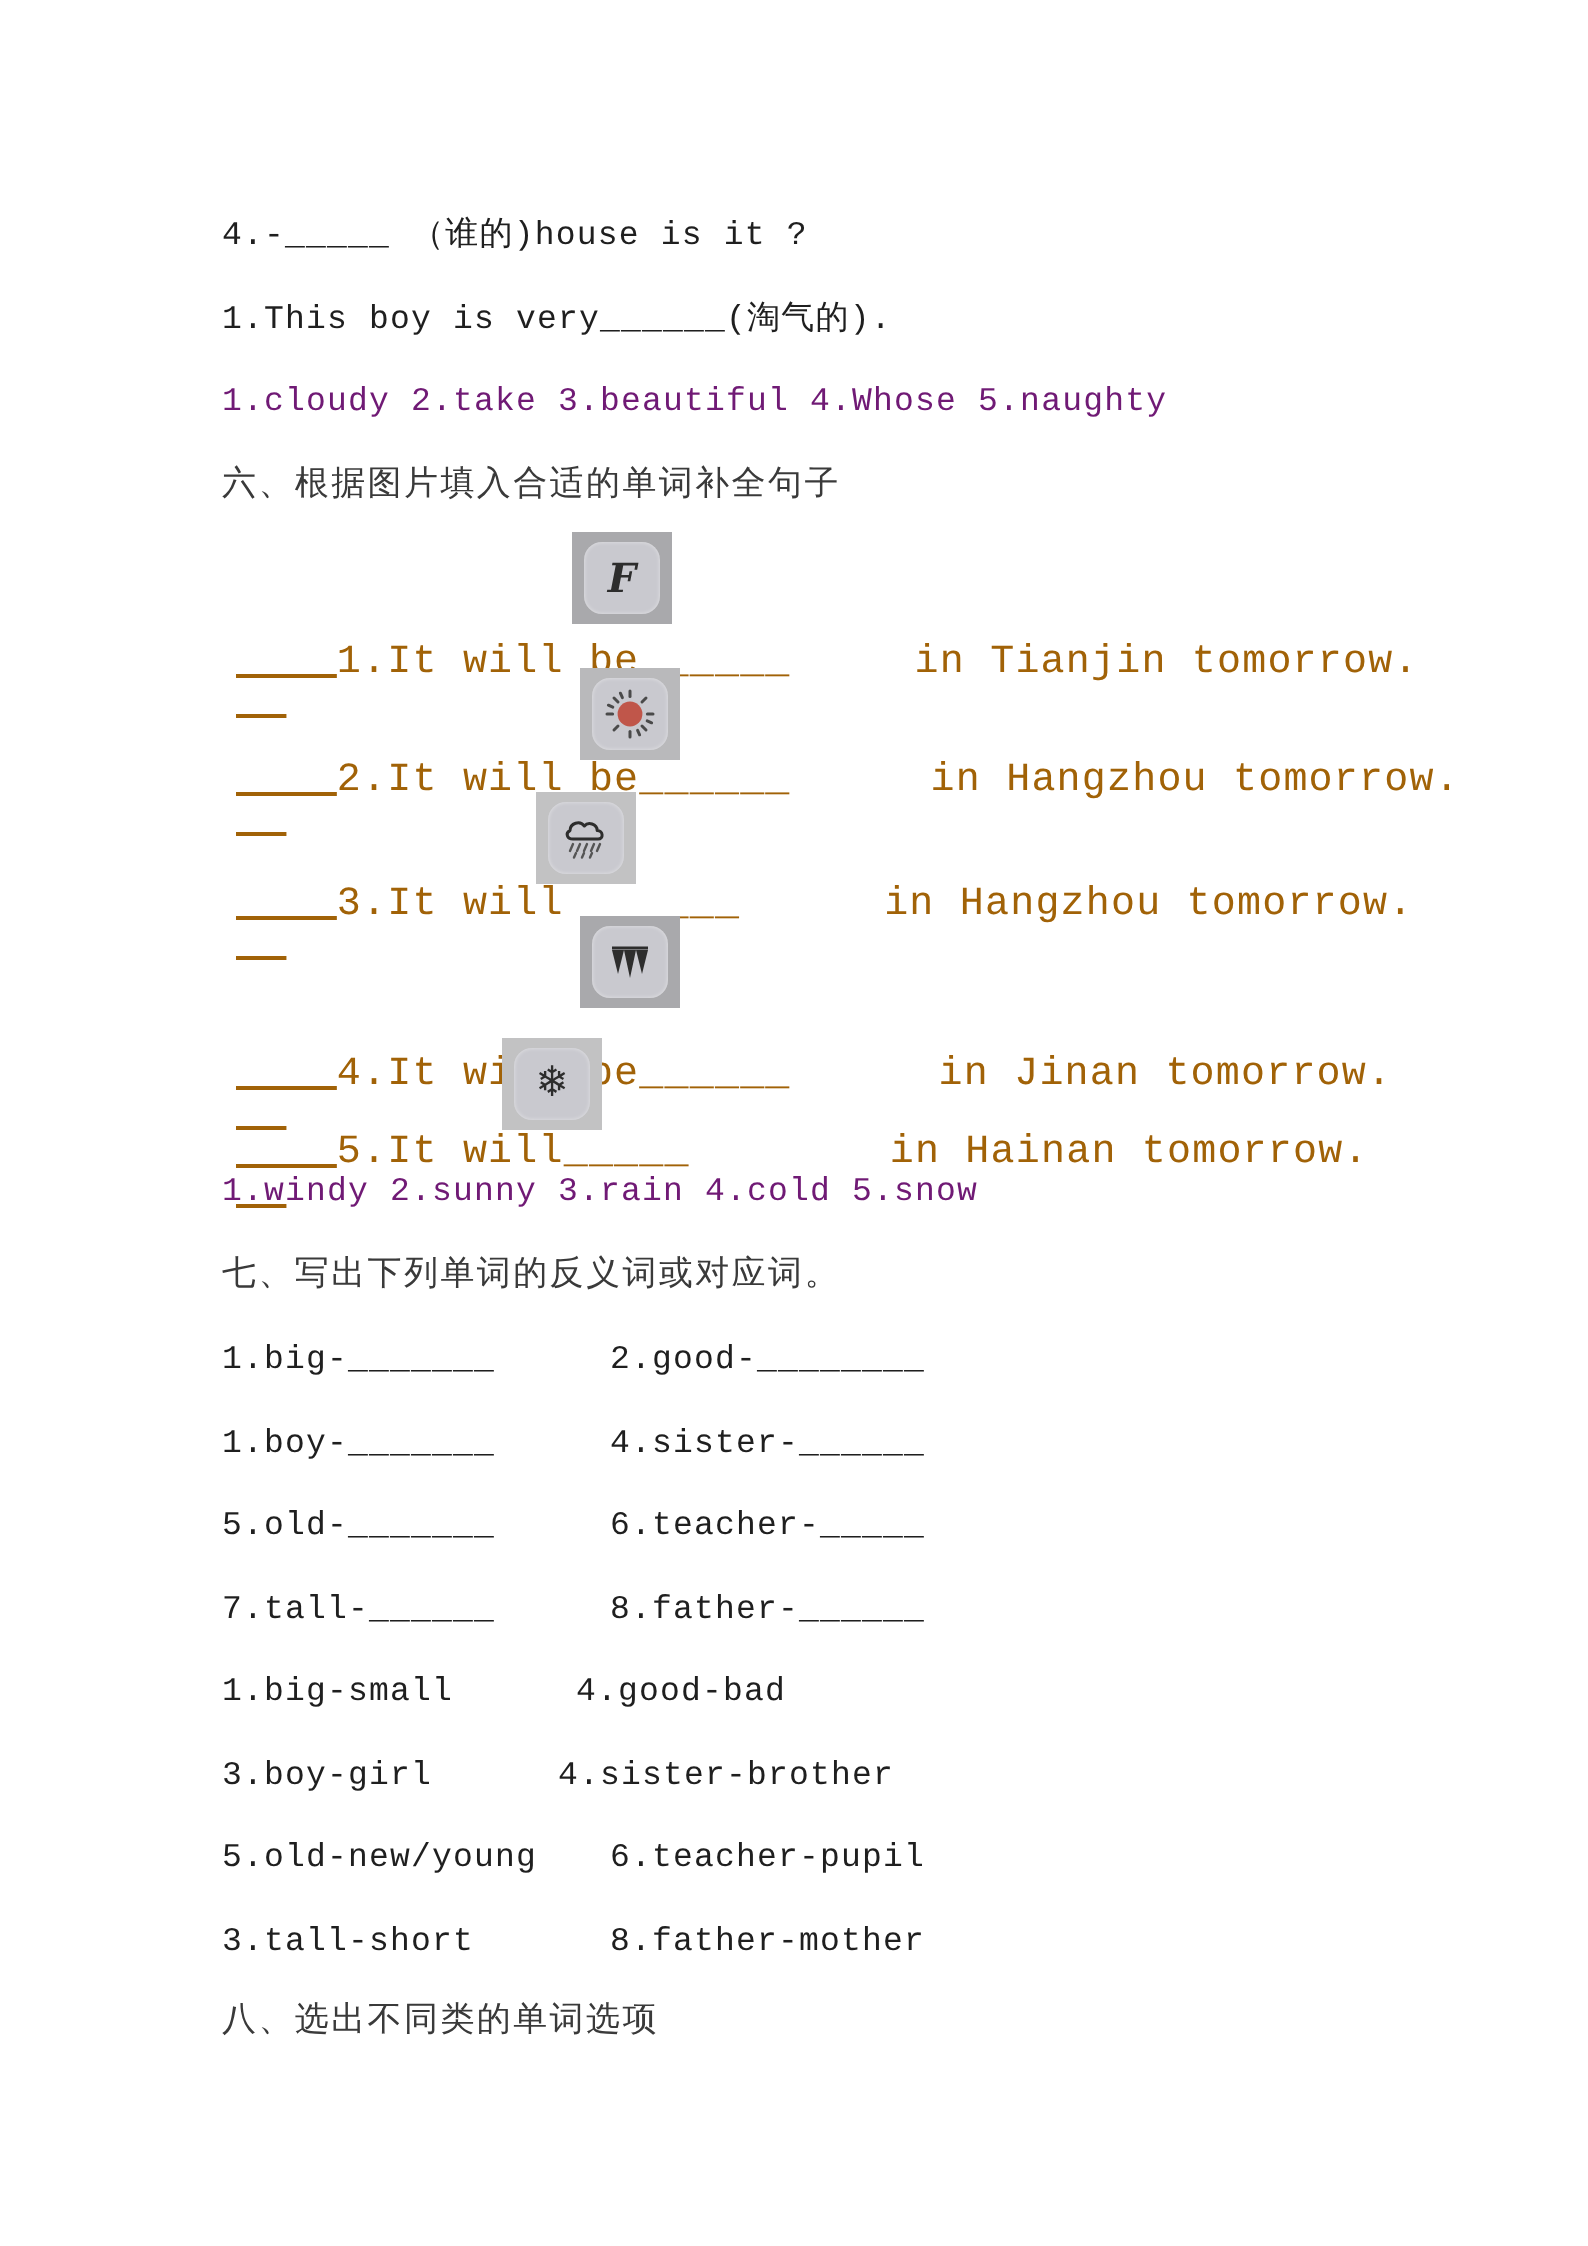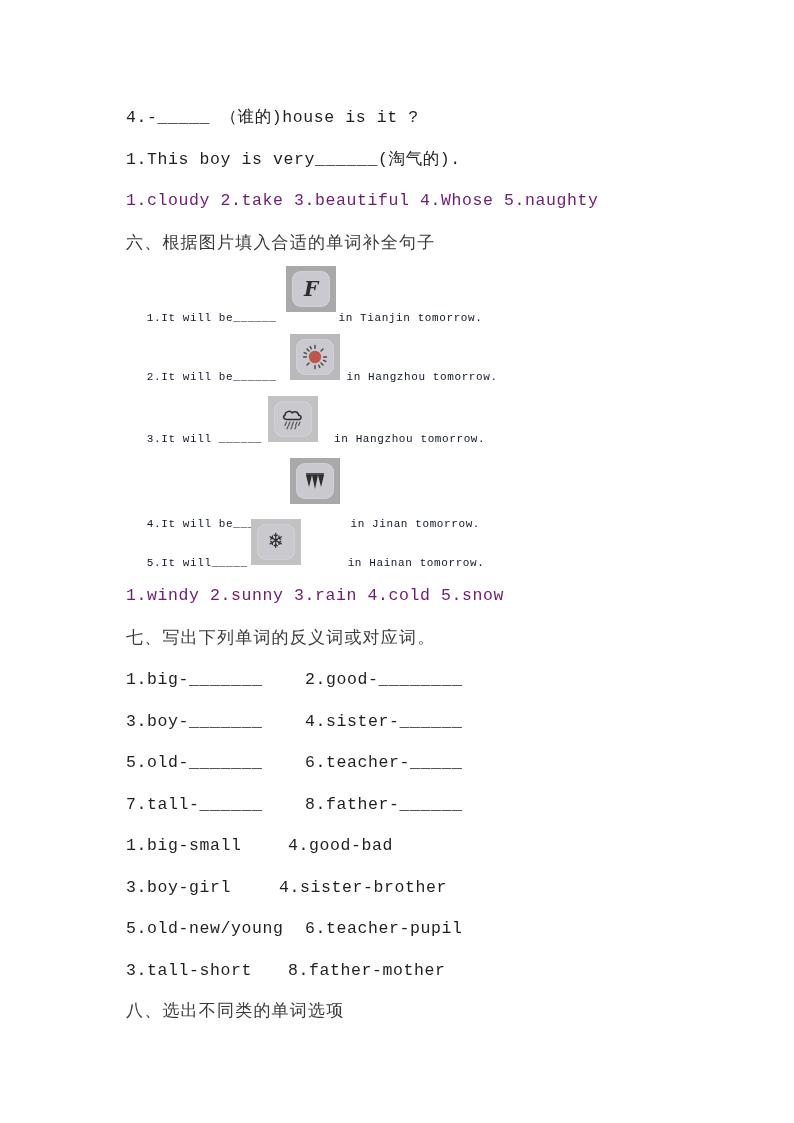--- a/index.html
+++ b/index.html
@@ -18,21 +18,21 @@
   .page {
     position: absolute;
     left: 0; top: 0;
     width: 794px;
     height: 1123px;
   }
 
   
   .line {
     position: absolute;
-    left: 126px;
+    left: 111px;
     white-space: pre;
     font-size: 16.5px;
     letter-spacing: 0.6px;
     color: #1f1f1f;
     line-height: 1;
   }
   .line.cjk {
     font-family: "DejaVu Serif", "Liberation Serif", serif;
     font-size: 17px;
     letter-spacing: 1.2px;
@@ -43,24 +43,25 @@
   }
   .line.ans {
     color: #1f1f1f;
   }
 
   
   .picrow {
     position: absolute;
     left: 118px;
     white-space: pre;
-    font-size: 11px;
+    font-size: 20px;
     letter-spacing: 0.6px;
     line-height: 1;
-    color: #0f172a;
+    color: #a16207;
+    text-decoration: underline;
   }
   .picrow .seg { display: inline-block; vertical-align: baseline; }
 
   
   .icon-tile {
     position: absolute;
     width: 50px;
     height: 46px;
     background: #a9a9ac;
     display: flex;
@@ -181,36 +182,36 @@
     </span>
   </div>
 
   <div class="line red" style="top:588px;">1.windy 2.sunny 3.rain 4.cold 5.snow</div>
 
   <div class="line cjk" style="top:629px;">七、写出下列单词的反义词或对应词。</div>
 
   <div class="line" style="top:672px;">1.big-_______</div>
   <div class="line" style="top:672px; left:305px;">2.good-________</div>
 
-  <div class="line" style="top:714px;">3.boy-_______</div>
+  <div class="line" style="top:714px;">1.boy-_______</div>
   <div class="line" style="top:714px; left:305px;">4.sister-______</div>
 
   <div class="line" style="top:755px;">5.old-_______</div>
   <div class="line" style="top:755px; left:305px;">6.teacher-_____</div>
 
   <div class="line" style="top:797px;">7.tall-______</div>
   <div class="line" style="top:797px; left:305px;">8.father-______</div>
 
   <div class="line ans" style="top:838px;">1.big-small</div>
   <div class="line ans" style="top:838px; left:288px;">4.good-bad</div>
 
   <div class="line ans" style="top:880px;">3.boy-girl</div>
   <div class="line ans" style="top:880px; left:279px;">4.sister-brother</div>
 
   <div class="line ans" style="top:921px;">5.old-new/young</div>
   <div class="line ans" style="top:921px; left:305px;font-family:Liberation Mono, monospace;">6.teacher-pupil</div>
 
   <div class="line ans" style="top:963px;">3.tall-short</div>
-  <div class="line ans" style="top:963px; left:288px;text-align:center;">8.father-mother</div>
+  <div class="line ans" style="top:963px; left:305px;text-align:center;">8.father-mother</div>
 
   <div class="line cjk" style="top:1002px;">八、选出不同类的单词选项</div>
 
 </div>
 
 </body></html>

